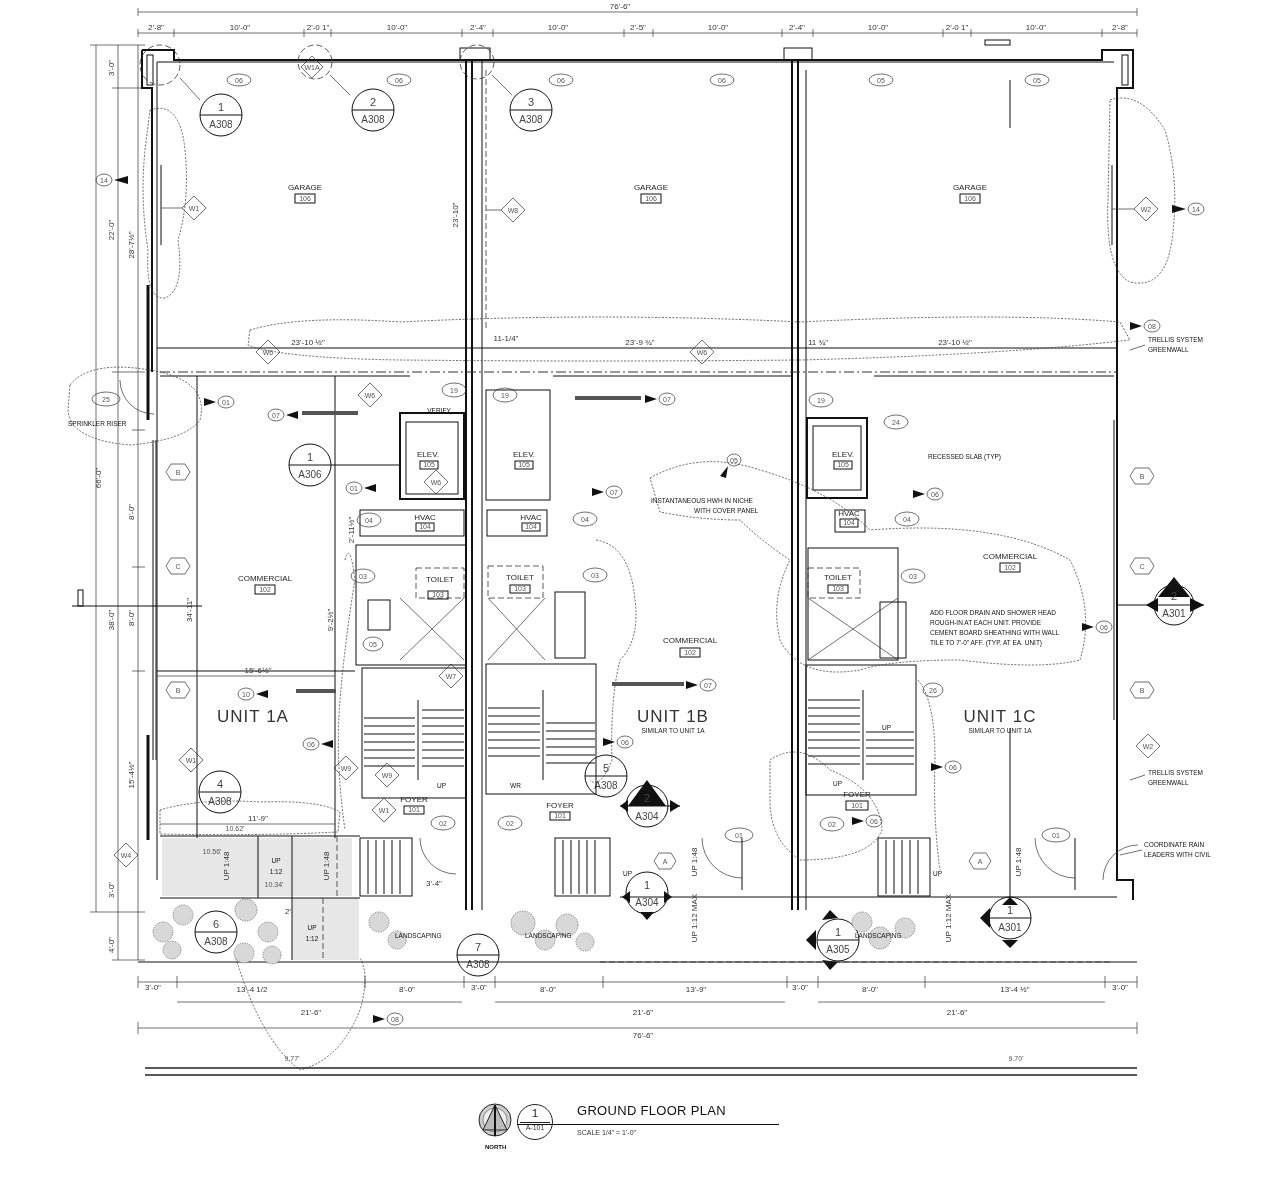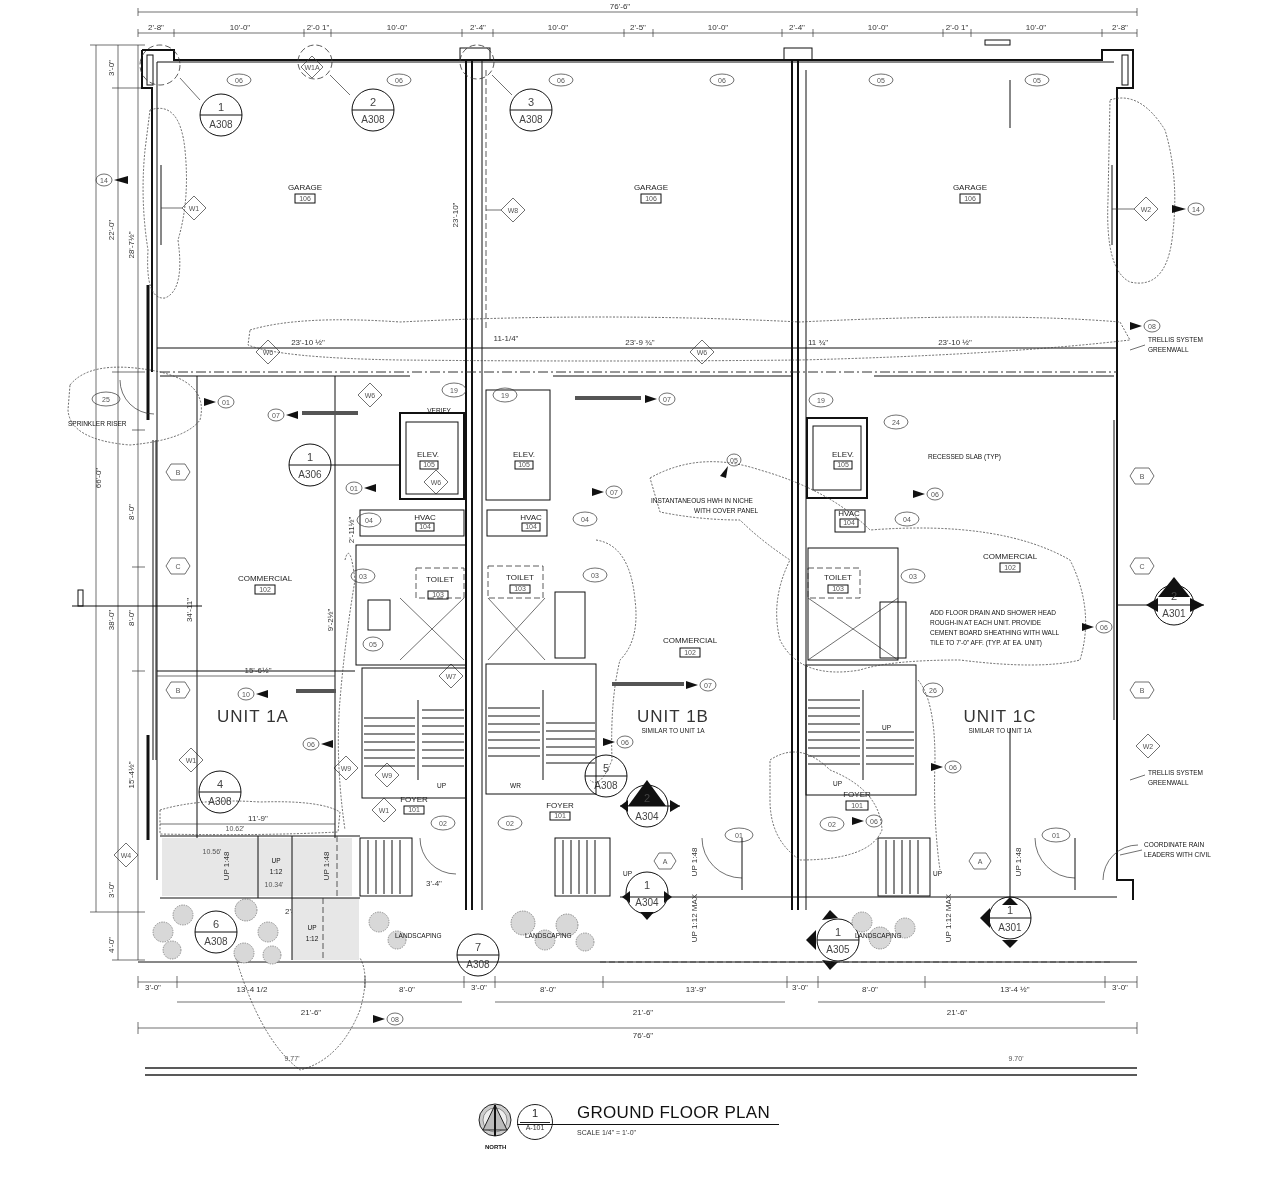--- a/index.html
+++ b/index.html
@@ -17,21 +17,21 @@
   .bubble-ref { font-size:10px; fill:#444; }
   .wall { stroke:#111; stroke-width:2; fill:none; }
   .thin { stroke:#111; stroke-width:1; fill:none; }
   .hair { stroke:#333; stroke-width:0.7; fill:none; }
   .cloud { stroke:#444; stroke-width:0.8; fill:none; stroke-dasharray:2 1.5; }
   .dash { stroke:#333; stroke-width:0.8; fill:none; stroke-dasharray:6 3; }
   .dashdot { stroke:#333; stroke-width:1; fill:none; stroke-dasharray:10 3 2 3; }
   .hatch { fill:#e7e7e7; }
   .landscape { fill:#d8d8d8; stroke:#555; stroke-width:0.6; stroke-dasharray:1.5 1; }
   #title-block { position:absolute; left:477px; top:1100px; width:320px; height:60px; }
-  #title-text { position:absolute; left:100px; top:3px; font-size:17px; font-weight:normal; color:#111; letter-spacing:0.3px; white-space:nowrap; }
+  #title-text { position:absolute; left:100px; top:3px; font-size:13px; font-weight:normal; color:#111; letter-spacing:0.3px; white-space:nowrap; }
   #title-rule { position:absolute; left:40px; top:24px; width:262px; height:1px; background:#111; }
   #scale-text { position:absolute; left:100px; top:29px; font-size:7px; color:#333; white-space:nowrap; }
   #north-label { position:absolute; left:8px; top:44px; font-size:6px; font-weight:bold; color:#111; }
   #north-arrow { position:absolute; left:0; top:2px; width:36px; height:36px; }
   #sheet-ref { position:absolute; left:40px; top:4px; width:34px; height:34px; border:1px solid #222; border-radius:50%; background:#fff; }
   #sheet-ref-num { position:absolute; left:0; top:2px; width:34px; text-align:center; font-size:11px; color:#222; }
   #sheet-ref-line { position:absolute; left:2px; top:17px; width:30px; height:1px; background:#222; }
   #sheet-ref-sheet { position:absolute; left:0; top:19px; width:34px; text-align:center; font-size:7px; color:#333; }
 </style>
 </head>

